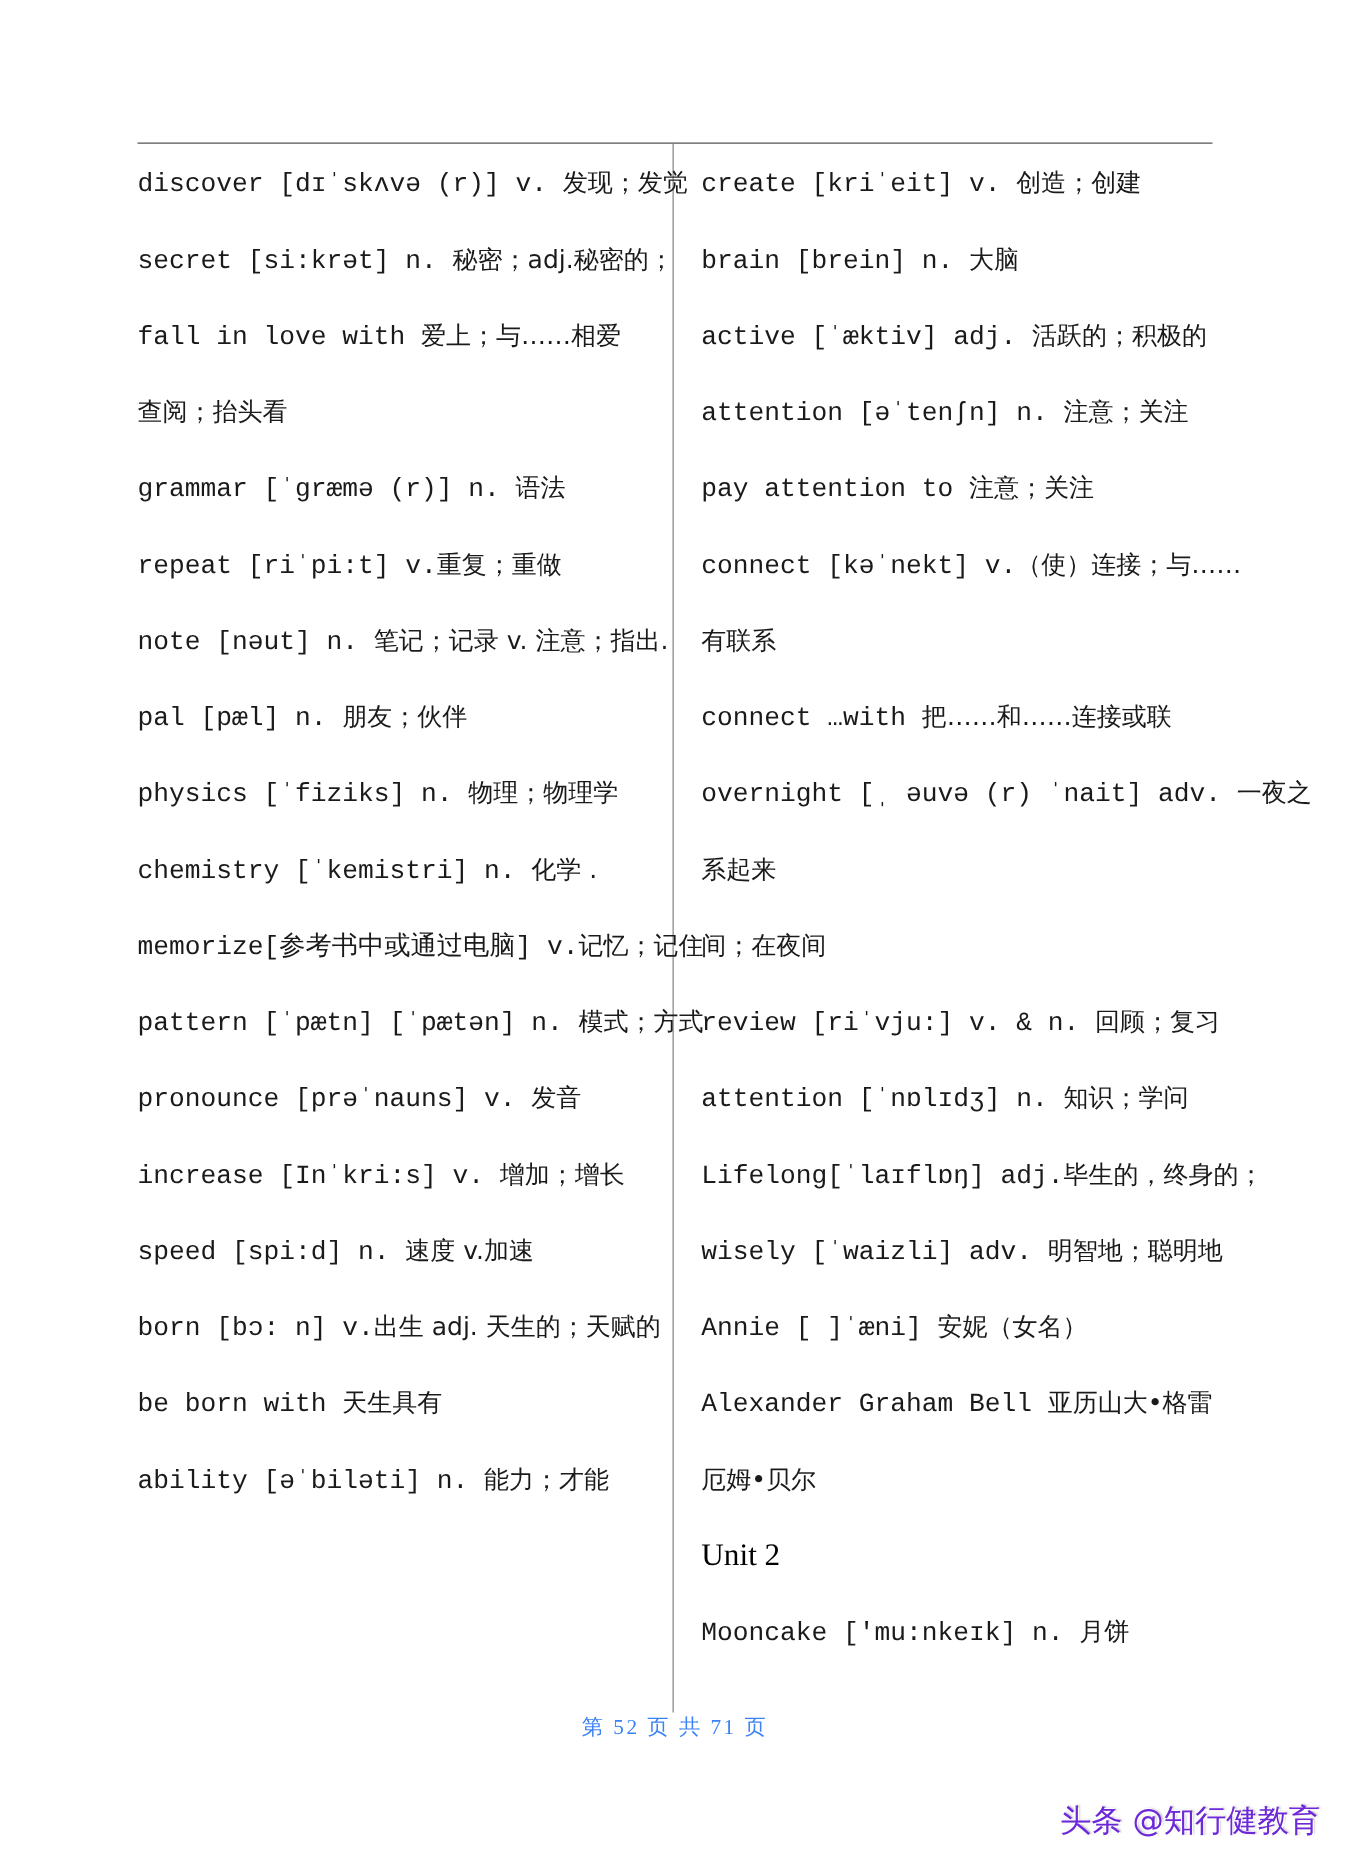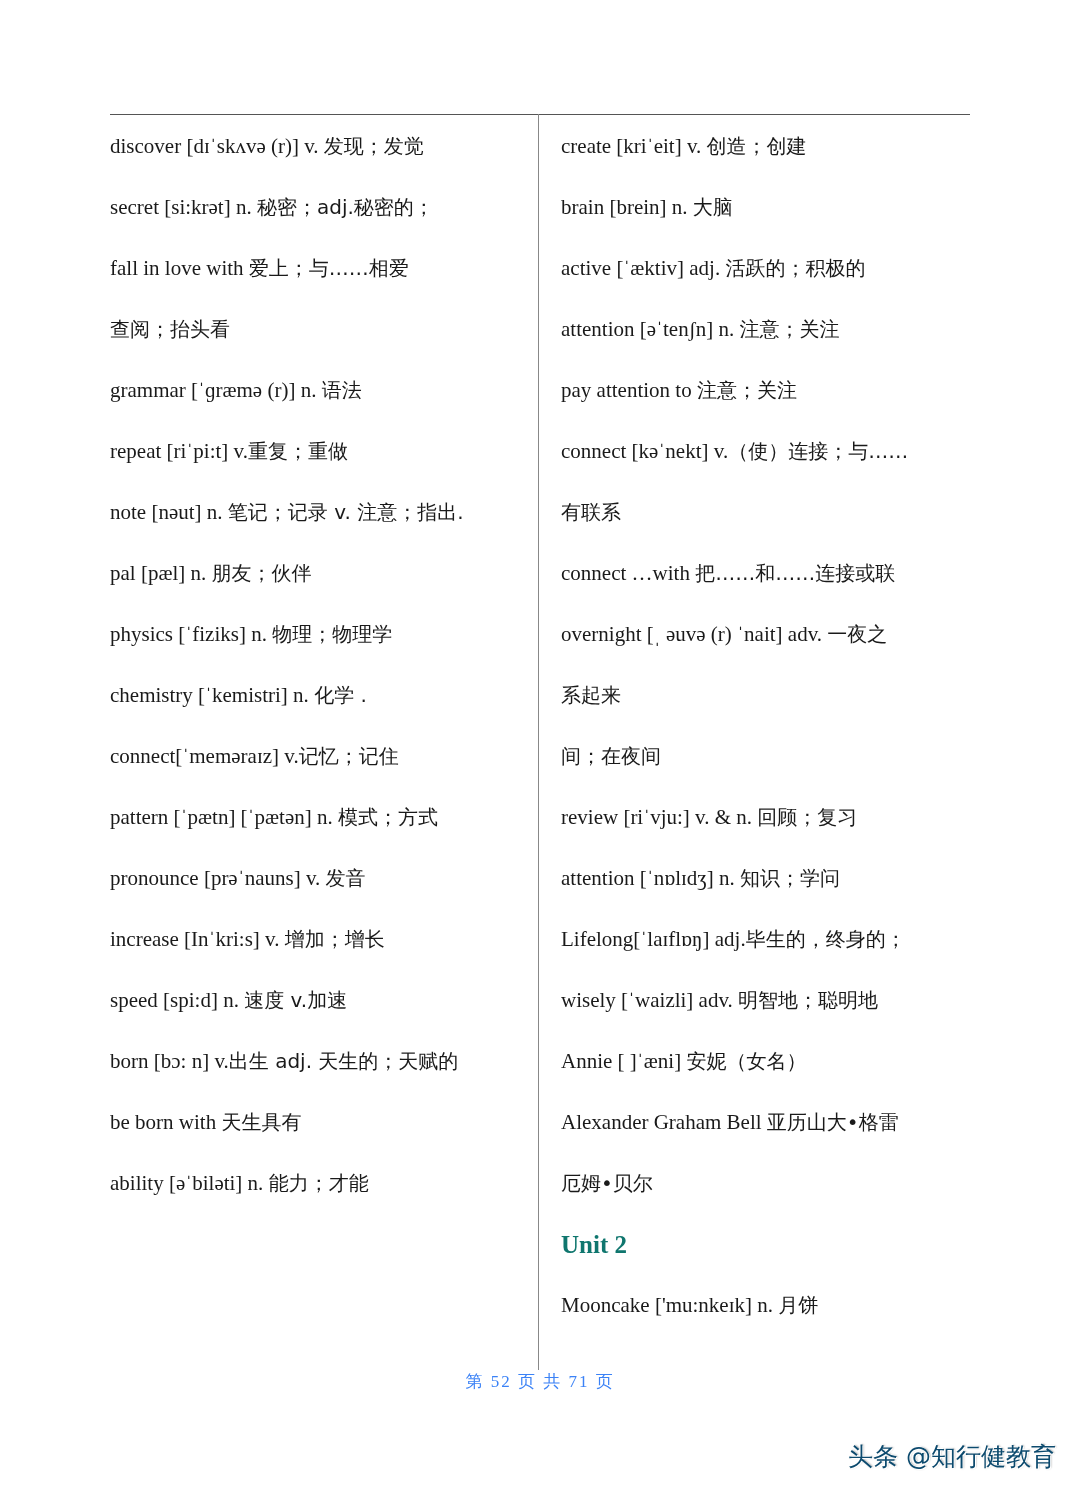--- a/index.html
+++ b/index.html
@@ -4,46 +4,46 @@
 <style>
   html, body { margin: 0; padding: 0; background: #ffffff; }
   body { width: 1080px; height: 1495px; position: relative; overflow: hidden;
          font-family: "Liberation Serif", "DejaVu Serif", serif; color: #1a1a1a; }
   .top-rule { position: absolute; left: 110px; top: 114px; width: 860px; height: 1px; background: #555; }
   .col-divider { position: absolute; left: 538px; top: 114px; width: 1px; height: 1256px; background: #888; }
   .column { position: absolute; top: 116px; }
   .col-left { left: 110px; width: 425px; }
   .col-right { left: 561px; width: 415px; }
   .line { height: 61px; line-height: 61px; font-size: 21px; white-space: nowrap; }
-  .line .en { font-family: Liberation Serif, serif; }
+  .line .en { font-family: Liberation Mono, monospace; }
   .line .zh { font-family: "DejaVu Sans", "Liberation Sans", sans-serif; font-size: 20px; }
-  .unit-heading { font-family: "Liberation Serif", serif; font-weight: bold; font-size: 25px; color: #0f766e; }
+  .unit-heading { font-family: "Liberation Serif", serif; font-weight: normal; font-size: 25px; color: #000000; }
   .page-footer { position: absolute; top: 1370px; left: 0; width: 1080px; text-align: center;
                  font-family: "Liberation Serif", serif; font-size: 17px; color: #3b82f6; letter-spacing: 2px; }
   .watermark { position: absolute; right: 24px; top: 1440px; font-family: "DejaVu Sans", sans-serif;
-               font-size: 25px; color: #0c4a6e; text-shadow: 1px 1px 0 #fff, -1px -1px 0 #fff, 1px 0 2px #999; }
+               font-size: 25px; color: #6d28d9; text-shadow: 1px 1px 0 #fff, -1px -1px 0 #fff, 1px 0 2px #999; }
 </style>
 </head>
 <body>
 
 <div class="top-rule"></div>
 <div class="col-divider"></div>
 
 <div class="column col-left">
   <div class="line"><span class="en">discover [dɪˈskʌvə (r)] v. </span><span class="zh">发现；发觉</span></div>
   <div class="line"><span class="en">secret [si:krət] n. </span><span class="zh">秘密；adj.秘密的；</span></div>
   <div class="line"><span class="en">fall in love with  </span><span class="zh">爱上；与……相爱</span></div>
   <div class="line"><span class="en"></span><span class="zh">查阅；抬头看</span></div>
   <div class="line"><span class="en">grammar [ˈɡræmə (r)]   n. </span><span class="zh">语法</span></div>
   <div class="line"><span class="en">repeat [riˈpi:t] v.</span><span class="zh">重复；重做</span></div>
   <div class="line"><span class="en">note [nəut] n. </span><span class="zh">笔记；记录 v. 注意；指出.</span></div>
   <div class="line"><span class="en">pal [pæl] n. </span><span class="zh">朋友；伙伴</span></div>
   <div class="line"><span class="en">physics [ˈfiziks] n. </span><span class="zh">物理；物理学</span></div>
   <div class="line"><span class="en">chemistry [ˈkemistri] n. </span><span class="zh">化学 .</span></div>
-  <div class="line"><span class="en">connect[ˈmeməraɪz]   v.</span><span class="zh">记忆；记住</span></div>
+  <div class="line"><span class="en">memorize[参考书中或通过电脑]   v.</span><span class="zh">记忆；记住</span></div>
   <div class="line"><span class="en">pattern [ˈpætn] [ˈpætən] n. </span><span class="zh">模式；方式</span></div>
   <div class="line"><span class="en">pronounce [prəˈnauns] v. </span><span class="zh">发音</span></div>
   <div class="line"><span class="en">increase [Inˈkri:s]   v. </span><span class="zh">增加；增长</span></div>
   <div class="line"><span class="en">speed [spi:d]   n. </span><span class="zh">速度  v.加速</span></div>
   <div class="line"><span class="en">born [bɔ: n] v.</span><span class="zh">出生 adj. 天生的；天赋的</span></div>
   <div class="line"><span class="en">be born with </span><span class="zh">天生具有</span></div>
   <div class="line"><span class="en">ability [əˈbiləti] n. </span><span class="zh">能力；才能</span></div>
 </div>
 
 <div class="column col-right">

